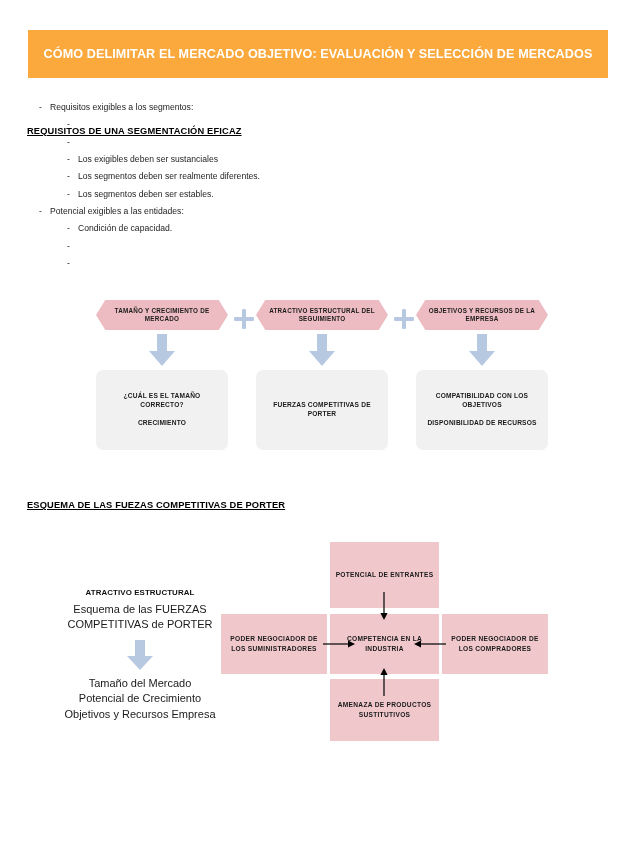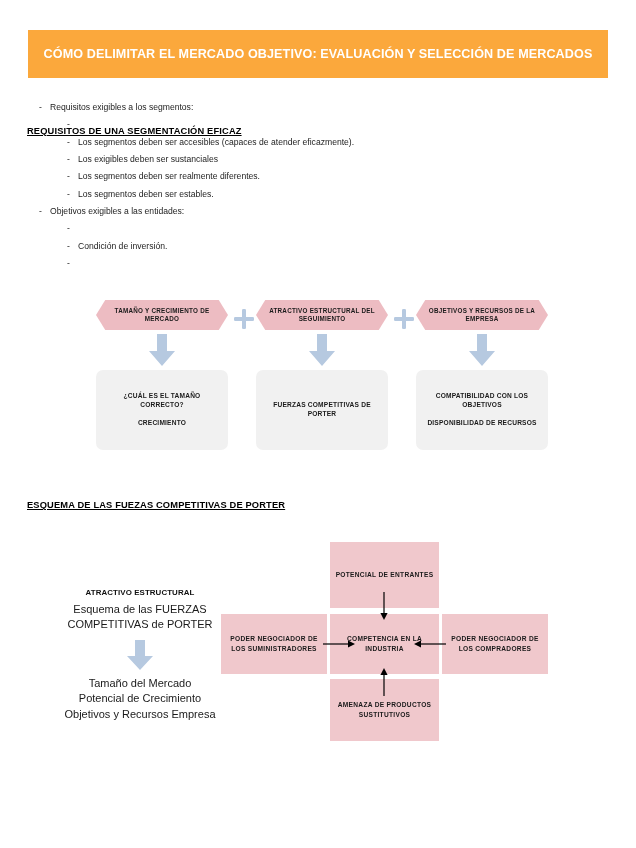--- a/index.html
+++ b/index.html
@@ -232,44 +232,43 @@
 <div class="list-block" id="requisitos-list">
     <div class="li-row lvl1">
       <span class="li-dash">-</span>
       <span class="li-text">Requisitos exigibles a los segmentos:</span>
     </div>
     <div class="li-row lvl2">
       <span class="li-dash">-</span>
     </div>
     <div class="li-row lvl2">
       <span class="li-dash">-</span>
-      <span class="li-text">Los segmentos deben ser accesibles (capaces de atender eficazmente).</span>
     </div>
     <div class="li-row lvl2">
       <span class="li-dash">-</span>
       <span class="li-text">Los exigibles deben ser sustanciales</span>
     </div>
     <div class="li-row lvl2">
       <span class="li-dash">-</span>
       <span class="li-text">Los segmentos deben ser realmente diferentes.</span>
     </div>
     <div class="li-row lvl2">
       <span class="li-dash">-</span>
       <span class="li-text">Los segmentos deben ser estables.</span>
     </div>
     <div class="li-row lvl1">
       <span class="li-dash">-</span>
-      <span class="li-text">Objetivos exigibles a las entidades:</span>
-    </div>
-    <div class="li-row lvl2">
-      <span class="li-dash">-</span>
-    </div>
-    <div class="li-row lvl2">
-      <span class="li-dash">-</span>
-      <span class="li-text">Condición de inversión.</span>
+      <span class="li-text">Potencial exigibles a las entidades:</span>
+    </div>
+    <div class="li-row lvl2">
+      <span class="li-dash">-</span>
+      <span class="li-text">Condición de capacidad.</span>
+    </div>
+    <div class="li-row lvl2">
+      <span class="li-dash">-</span>
     </div>
     <div class="li-row lvl2">
       <span class="li-dash">-</span>
     </div>
   </div>
 
 <div class="triple">
 
   <div class="col" id="col-0">
     <div class="hexagon">

